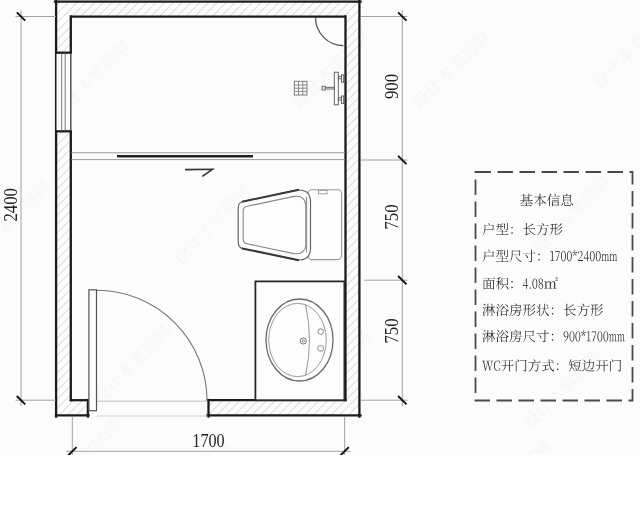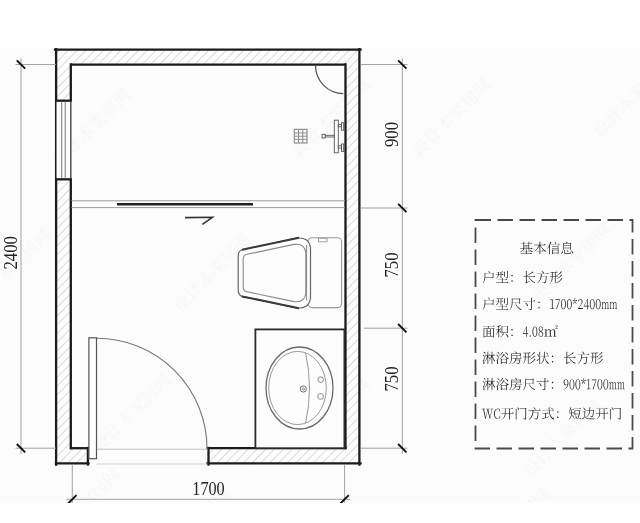--- a/index.html
+++ b/index.html
@@ -1,15 +1,15 @@
 <!DOCTYPE html>
 <html><head><meta charset="utf-8">
 <style>
 html,body{margin:0;padding:0;background:#fff;}
-#c{position:relative;width:640px;height:455px;overflow:hidden;margin-top:48px;}
+#c{position:relative;width:640px;height:455px;overflow:hidden;}
 </style></head>
 <body>
 <div id="c">
 <svg width="640" height="523" viewBox="0 0 640 523">
 <defs>
 <pattern id="hatch" width="6.2" height="6.2" patternUnits="userSpaceOnUse" patternTransform="rotate(45)">
 <rect width="6.2" height="6.2" fill="#fdfdfd"></rect>
 <line x1="0" y1="0" x2="0" y2="6.2" stroke="#b3b3b3" stroke-width="0.9"></line>
 </pattern>
 </defs>

